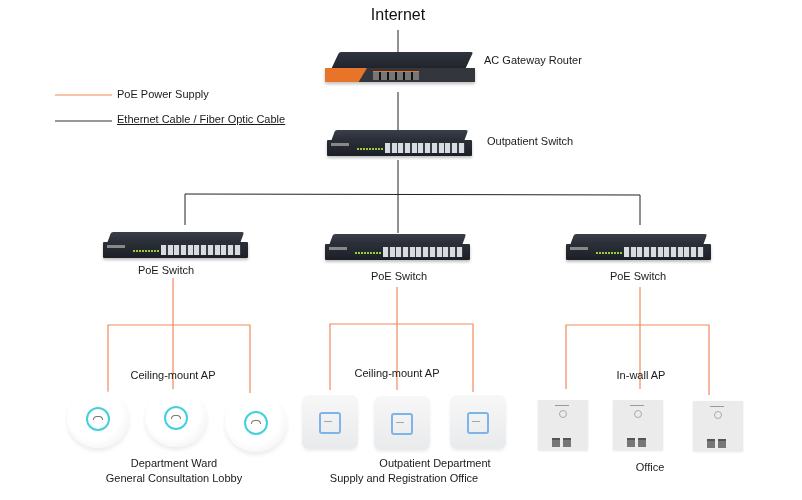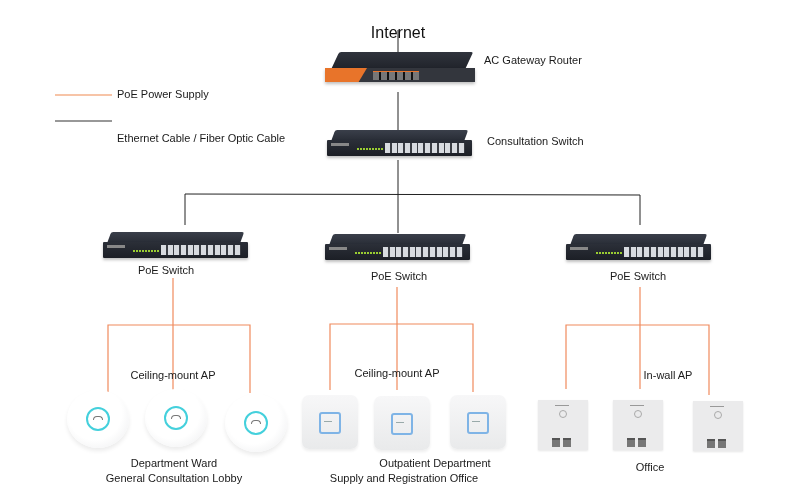--- a/index.html
+++ b/index.html
@@ -1,19 +1,19 @@
 <!DOCTYPE html>
 <html><head>
 <meta charset="utf-8">
 <style>
   html,body{margin:0;padding:0;background:#fff;}
   body{width:802px;height:500px;position:relative;overflow:hidden;font-family:"Liberation Sans","DejaVu Sans",sans-serif;color:#111;}
   .lbl{position:absolute;font-size:11px;color:#1a1a1a;white-space:nowrap;}
   .center{text-align:center;transform:translateX(-50%);}
-  #title{position:absolute;left:398px;top:24px;transform:translateX(-50%);font-size:16px;color:#111;}
+  #title{position:absolute;left:398px;top:6px;transform:translateX(-50%);font-size:16px;color:#111;}
   svg.lines{position:absolute;left:0;top:0;}
   .dev{position:absolute;}
   
   .switch{width:145px;height:28px;}
   .switch .top{position:absolute;left:6px;right:6px;top:0;height:12px;background:linear-gradient(#3a3f4a,#262a33);transform:skewX(-20deg);border-radius:2px 2px 0 0;}
   .switch .front{position:absolute;left:0;right:0;top:10px;height:16px;background:linear-gradient(#2b2f38,#1c1f26);border-radius:1px;box-shadow:0 2px 3px rgba(0,0,0,0.25);}
   .switch .ports{position:absolute;left:58px;top:13px;width:80px;height:10px;background:repeating-linear-gradient(90deg,#d8dbe0 0 5px,#3a3d44 5px 6.7px);}
   .switch .leds{position:absolute;left:30px;top:18px;width:26px;height:2px;background:repeating-linear-gradient(90deg,#9acd32 0 2px,transparent 2px 3px);}
   .switch .brand{position:absolute;left:4px;top:13px;width:18px;height:3px;background:#888;}
   
@@ -57,38 +57,38 @@
   <line x1="397" y1="287" x2="397" y2="390" stroke="#f08a5d" stroke-width="1.2"></line>
   <polyline points="330,390 330,324 473,324 473,392" fill="none" stroke="#f08a5d" stroke-width="1.2"></polyline>
 
   <line x1="640" y1="287" x2="640" y2="389" stroke="#f08a5d" stroke-width="1.2"></line>
   <polyline points="566,389 566,325 709,325 709,395" fill="none" stroke="#f08a5d" stroke-width="1.2"></polyline>
 </svg>
 
 <div id="title">Internet</div>
 
 <div class="lbl" style="left:117px;top:88px;">PoE Power Supply</div>
-<div class="lbl" style="left:117px;top:132px;">Ethernet Cable / Fiber Optic Cable</div>
+<div class="lbl" style="left:117px;top:113px;text-decoration:underline;">Ethernet Cable / Fiber Optic Cable</div>
 
 <div class="dev router" style="left:325px;top:52px;">
   <div class="top"></div>
     <div class="front"></div>
     <div class="orange"></div>
     <div class="ports"></div>
 </div>
 <div class="lbl" style="left:484px;top:54px;">AC Gateway Router</div>
 
 <div class="dev switch" style="left:327px;top:130px;">
   <div class="top"></div>
     <div class="front"></div>
     <div class="brand"></div>
     <div class="leds"></div>
     <div class="ports"></div>
 </div>
-<div class="lbl" style="left:487px;top:135px;">Consultation Switch</div>
+<div class="lbl" style="left:487px;top:135px;">Outpatient Switch</div>
 
 <div class="dev switch" style="left:103px;top:232px;">
   <div class="top"></div>
     <div class="front"></div>
     <div class="brand"></div>
     <div class="leds"></div>
     <div class="ports"></div>
 </div>
 <div class="lbl center" style="left:166px;top:264px;">PoE Switch</div>
 
@@ -105,21 +105,21 @@
   <div class="top"></div>
     <div class="front"></div>
     <div class="brand"></div>
     <div class="leds"></div>
     <div class="ports"></div>
 </div>
 <div class="lbl center" style="left:638px;top:270px;">PoE Switch</div>
 
 <div class="lbl center" style="left:173px;top:369px;">Ceiling-mount AP</div>
 <div class="lbl center" style="left:397px;top:367px;">Ceiling-mount AP</div>
-<div class="lbl center" style="left:668px;top:369px;">In-wall AP</div>
+<div class="lbl center" style="left:641px;top:369px;">In-wall AP</div>
 
 <div class="dev ap-round" style="left:67px;top:390px;">
     <div class="ring"></div>
     <div class="logo"></div>
   </div>
 <div class="dev ap-round" style="left:145px;top:389px;">
     <div class="ring"></div>
     <div class="logo"></div>
   </div>
 <div class="dev ap-round" style="left:225px;top:394px;">

